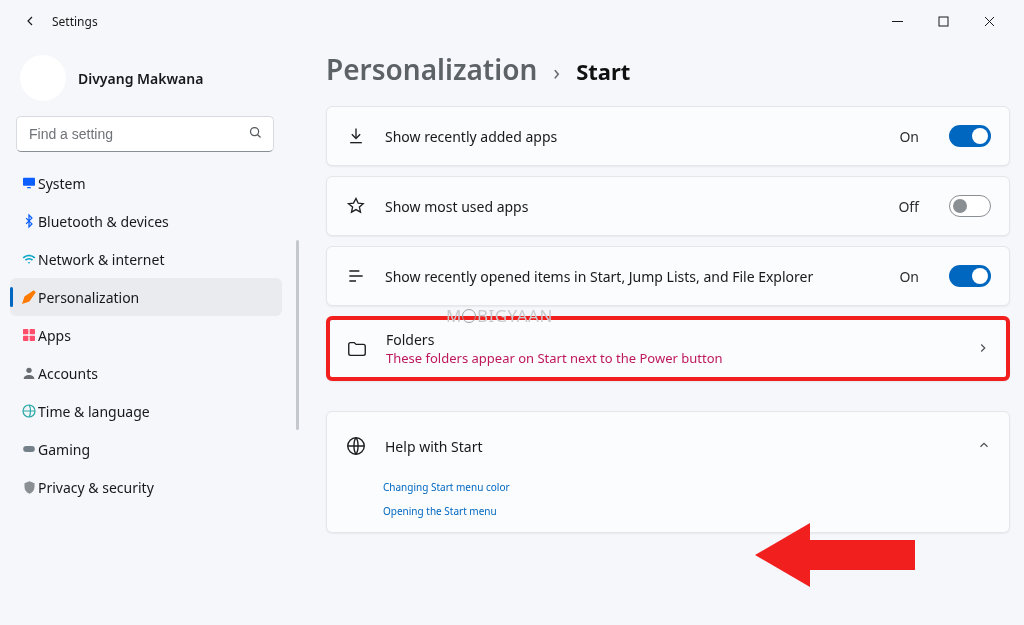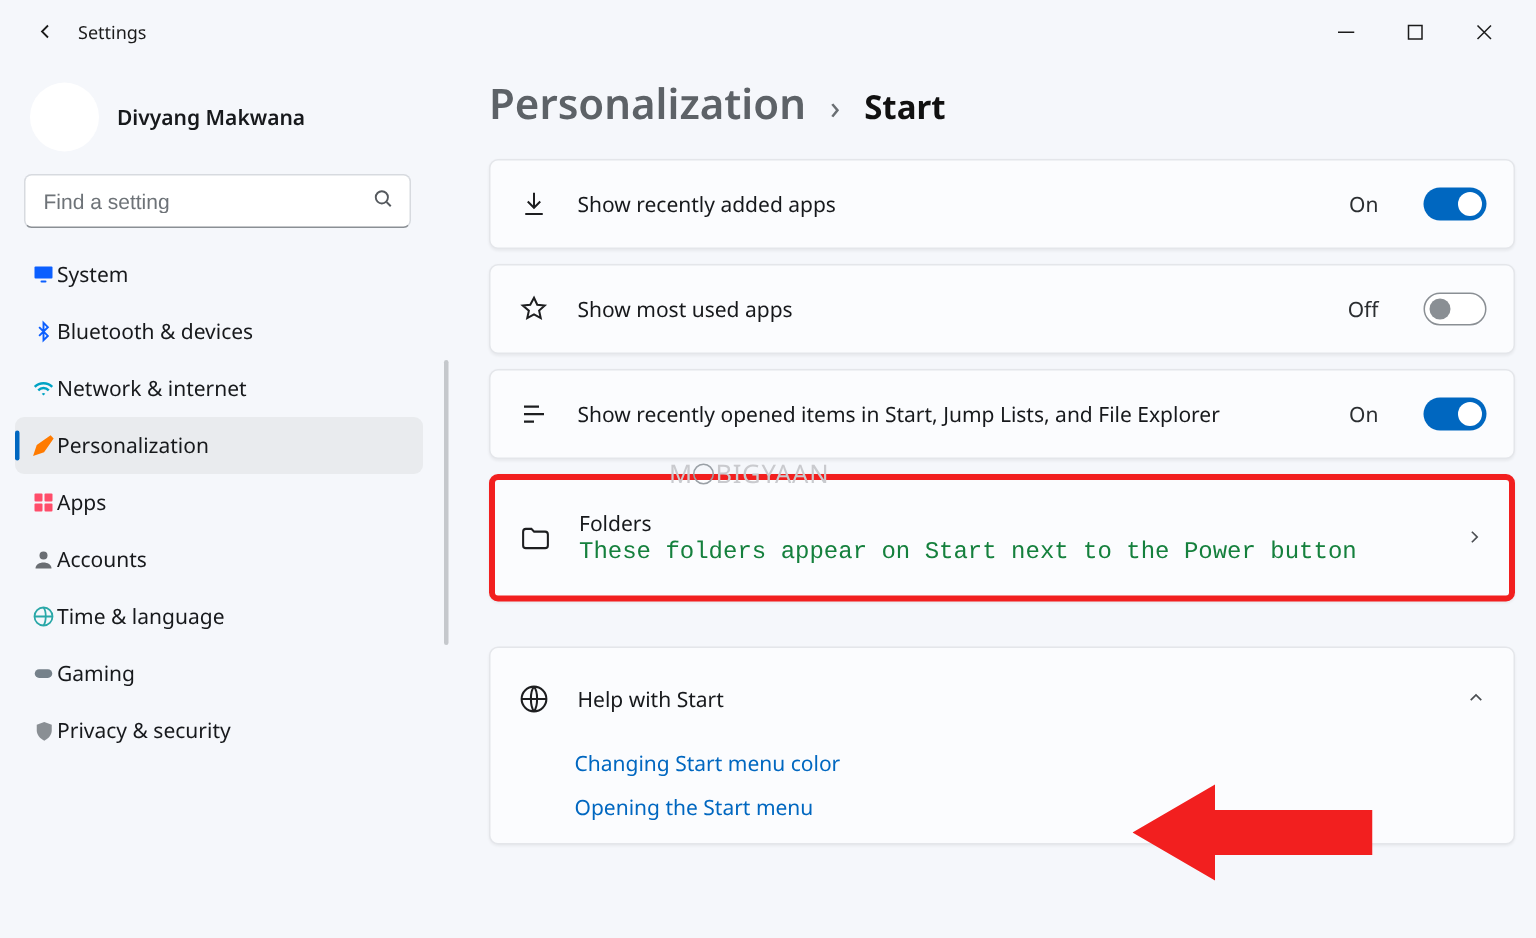--- a/index.html
+++ b/index.html
@@ -102,39 +102,39 @@
     border-radius:6px;
     box-shadow:var(--shadow);
     margin-bottom:10px;
   }
   .row{
     display:flex;align-items:center;gap:18px;
     padding:14px 18px;min-height:30px;position:relative;
   }
   .row .lead-ico{width:22px;height:22px;display:flex;align-items:center;justify-content:center;color:#1d1e20}
   .row .label{font-size:14px;}
-  .row .sub{font-size:16px;color:#15803d;font-family:Liberation Mono, monospace;}
+  .row .sub{font-size:13px;color:#be185d;}
   .row .right{margin-left:auto;display:flex;align-items:center;gap:30px;}
   .state{font-size:14px;color:#2b2e31;}
 
   .toggle{width:42px;height:22px;border-radius:999px;position:relative;display:inline-block;}
   .toggle.on{background:var(--toggle-on);}
   .toggle.off{background:#fff;border:1.5px solid var(--toggle-off);box-sizing:border-box;}
   .toggle .knob{position:absolute;top:3px;width:16px;height:16px;border-radius:50%;}
   .toggle.on .knob{right:3px;background:#fff;}
   .toggle.off .knob{left:3px;background:var(--toggle-off);width:14px;height:14px;top:2.5px;}
 
   .chev{color:#4b4e52}
 
   .folders-card{position:relative;border:4px solid var(--highlight);border-radius:6px;}
-  .folders-card .row{padding:20px 16px;}
+  .folders-card .row{padding:10px 16px;}
 
   .help-card .row{min-height:40px;}
   .links{padding:0 18px 14px 56px;display:flex;flex-direction:column;gap:10px;}
-  .links a{color:var(--blue);text-decoration:none;font-size:14px;cursor:default;}
+  .links a{color:var(--blue);text-decoration:none;font-size:10px;cursor:default;}
 
   
   .arrow{
     position:absolute;left:425px;top:195px;pointer-events:none;
   }
 
   
   .watermark{
     position:absolute;left:446px;top:304px;
     color:#c9cace;font-size:17px;font-weight:400;letter-spacing:.5px;

